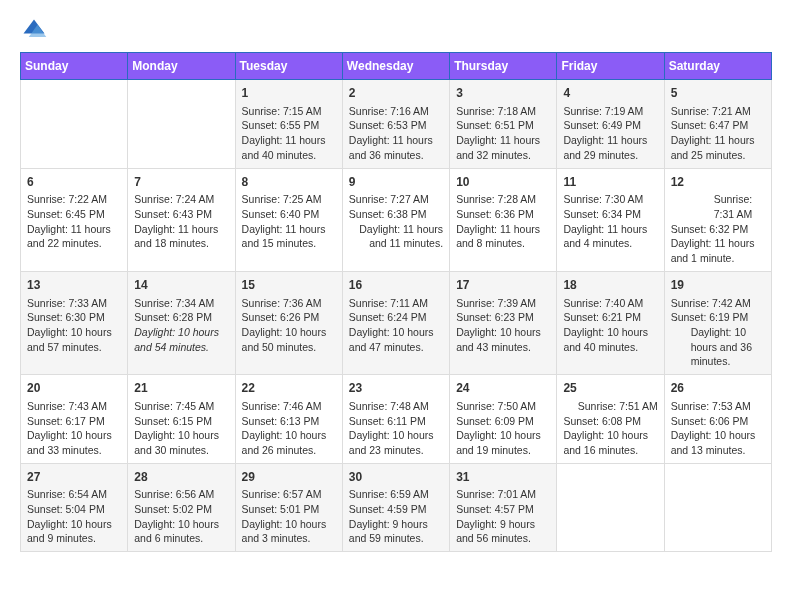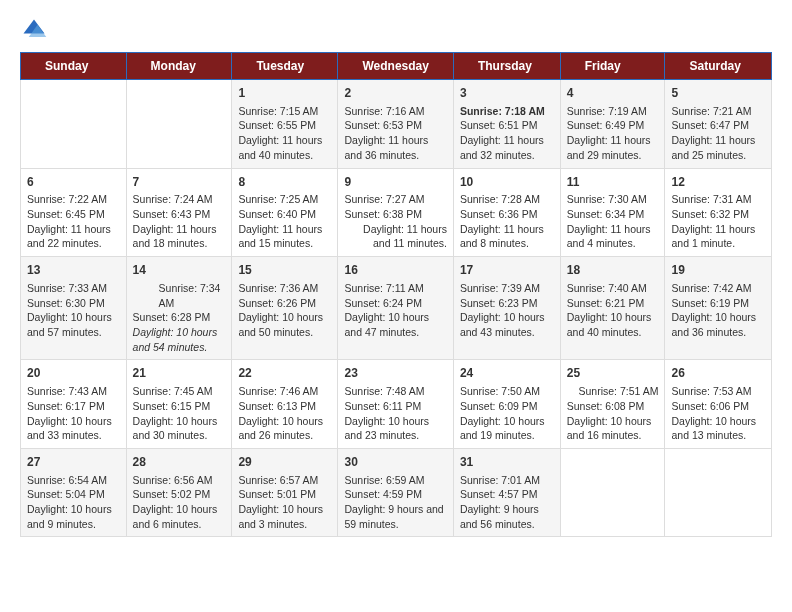--- a/index.html
+++ b/index.html
@@ -57,23 +57,23 @@
       font-size: 16px;
       color: #555;
       margin-top: 2px;
     }
     table {
       width: 100%;
       border-collapse: collapse;
       font-size: 11px;
     }
     thead tr th {
-      background-color: #7f1d1d;
+      background-color: #8b5cf6;
       color: #fff;
-      padding: 6px 24px;
+      padding: 6px 4px;
       text-align: left;
       font-size: 12px;
       font-weight: bold;
       border: 1px solid #2a6bbf;
     }
     tbody tr td {
       vertical-align: top;
       padding: 5px 6px;
       border: 1px solid #ddd;
       height: 80px;
@@ -142,21 +142,21 @@
             <span style="display: block;">Daylight: 11 hours and 40 minutes.</span>
           </td>
           <td>
             <span class="day-num">2</span>
             <span style="display: block;">Sunrise: 7:16 AM</span>
             <span style="display: block;">Sunset: 6:53 PM</span>
             <span style="display: block;">Daylight: 11 hours and 36 minutes.</span>
           </td>
           <td>
             <span class="day-num">3</span>
-            <span style="display: block; font-weight: bold;">Sunrise: 7:18 AM</span>
+            <span style="display: block;">Sunrise: 7:18 AM</span>
             <span style="display: block;">Sunset: 6:51 PM</span>
             <span style="display: block;">Daylight: 11 hours and 32 minutes.</span>
           </td>
           <td>
             <span class="day-num">4</span>
             <span style="display: block;">Sunrise: 7:19 AM</span>
             <span style="display: block;">Sunset: 6:49 PM</span>
             <span style="display: block;">Daylight: 11 hours and 29 minutes.</span>
           </td>
           <td>
@@ -198,35 +198,35 @@
             <span style="display: block;">Daylight: 11 hours and 8 minutes.</span>
           </td>
           <td>
             <span class="day-num">11</span>
             <span style="display: block;">Sunrise: 7:30 AM</span>
             <span style="display: block;">Sunset: 6:34 PM</span>
             <span style="display: block;">Daylight: 11 hours and 4 minutes.</span>
           </td>
           <td>
             <span class="day-num">12</span>
-            <span style="display: block;">Sunrise: 7:31 AM</span>
+            <span style="display: block; margin-left: 43px;">Sunrise: 7:31 AM</span>
             <span style="display: block;">Sunset: 6:32 PM</span>
             <span style="display: block;">Daylight: 11 hours and 1 minute.</span>
           </td>
         </tr>
         <tr>
           <td>
             <span class="day-num">13</span>
             <span style="display: block;">Sunrise: 7:33 AM</span>
             <span style="display: block;">Sunset: 6:30 PM</span>
             <span style="display: block;">Daylight: 10 hours and 57 minutes.</span>
           </td>
           <td>
             <span class="day-num">14</span>
-            <span style="display: block; margin-left: 26px;">Sunrise: 7:34 AM</span>
+            <span style="display: block;">Sunrise: 7:34 AM</span>
             <span style="display: block;">Sunset: 6:28 PM</span>
             <span style="display: block; font-style: italic;">Daylight: 10 hours and 54 minutes.</span>
           </td>
           <td>
             <span class="day-num">15</span>
             <span style="display: block;">Sunrise: 7:36 AM</span>
             <span style="display: block;">Sunset: 6:26 PM</span>
             <span style="display: block;">Daylight: 10 hours and 50 minutes.</span>
           </td>
           <td>
@@ -244,21 +244,21 @@
           <td>
             <span class="day-num">18</span>
             <span style="display: block;">Sunrise: 7:40 AM</span>
             <span style="display: block;">Sunset: 6:21 PM</span>
             <span style="display: block;">Daylight: 10 hours and 40 minutes.</span>
           </td>
           <td>
             <span class="day-num">19</span>
             <span style="display: block;">Sunrise: 7:42 AM</span>
             <span style="display: block;">Sunset: 6:19 PM</span>
-            <span style="display: block;">Daylight: 10 hours and 36 minutes.</span>
+            <span style="display: block; margin-left: 20px;">Daylight: 10 hours and 36 minutes.</span>
           </td>
         </tr>
         <tr>
           <td>
             <span class="day-num">20</span>
             <span style="display: block;">Sunrise: 7:43 AM</span>
             <span style="display: block;">Sunset: 6:17 PM</span>
             <span style="display: block;">Daylight: 10 hours and 33 minutes.</span>
           </td>
           <td>

